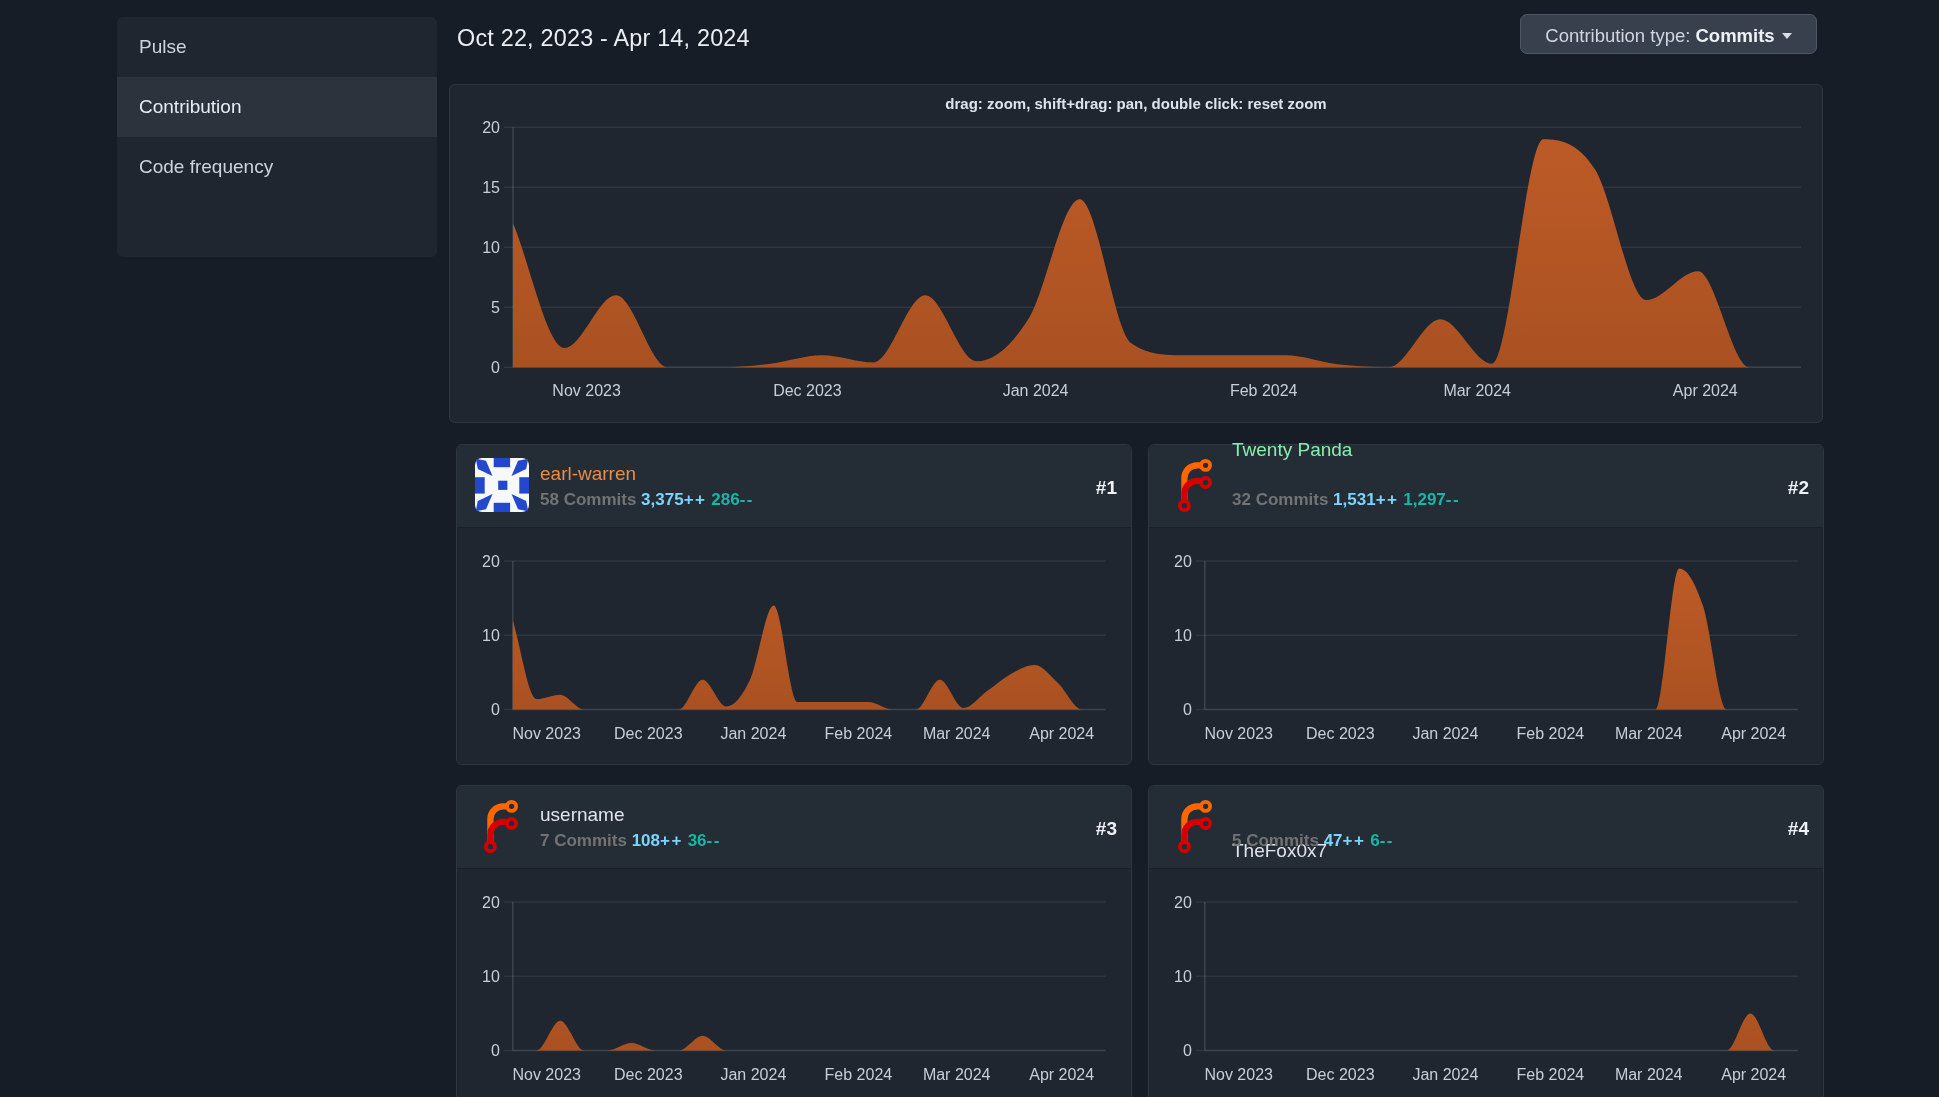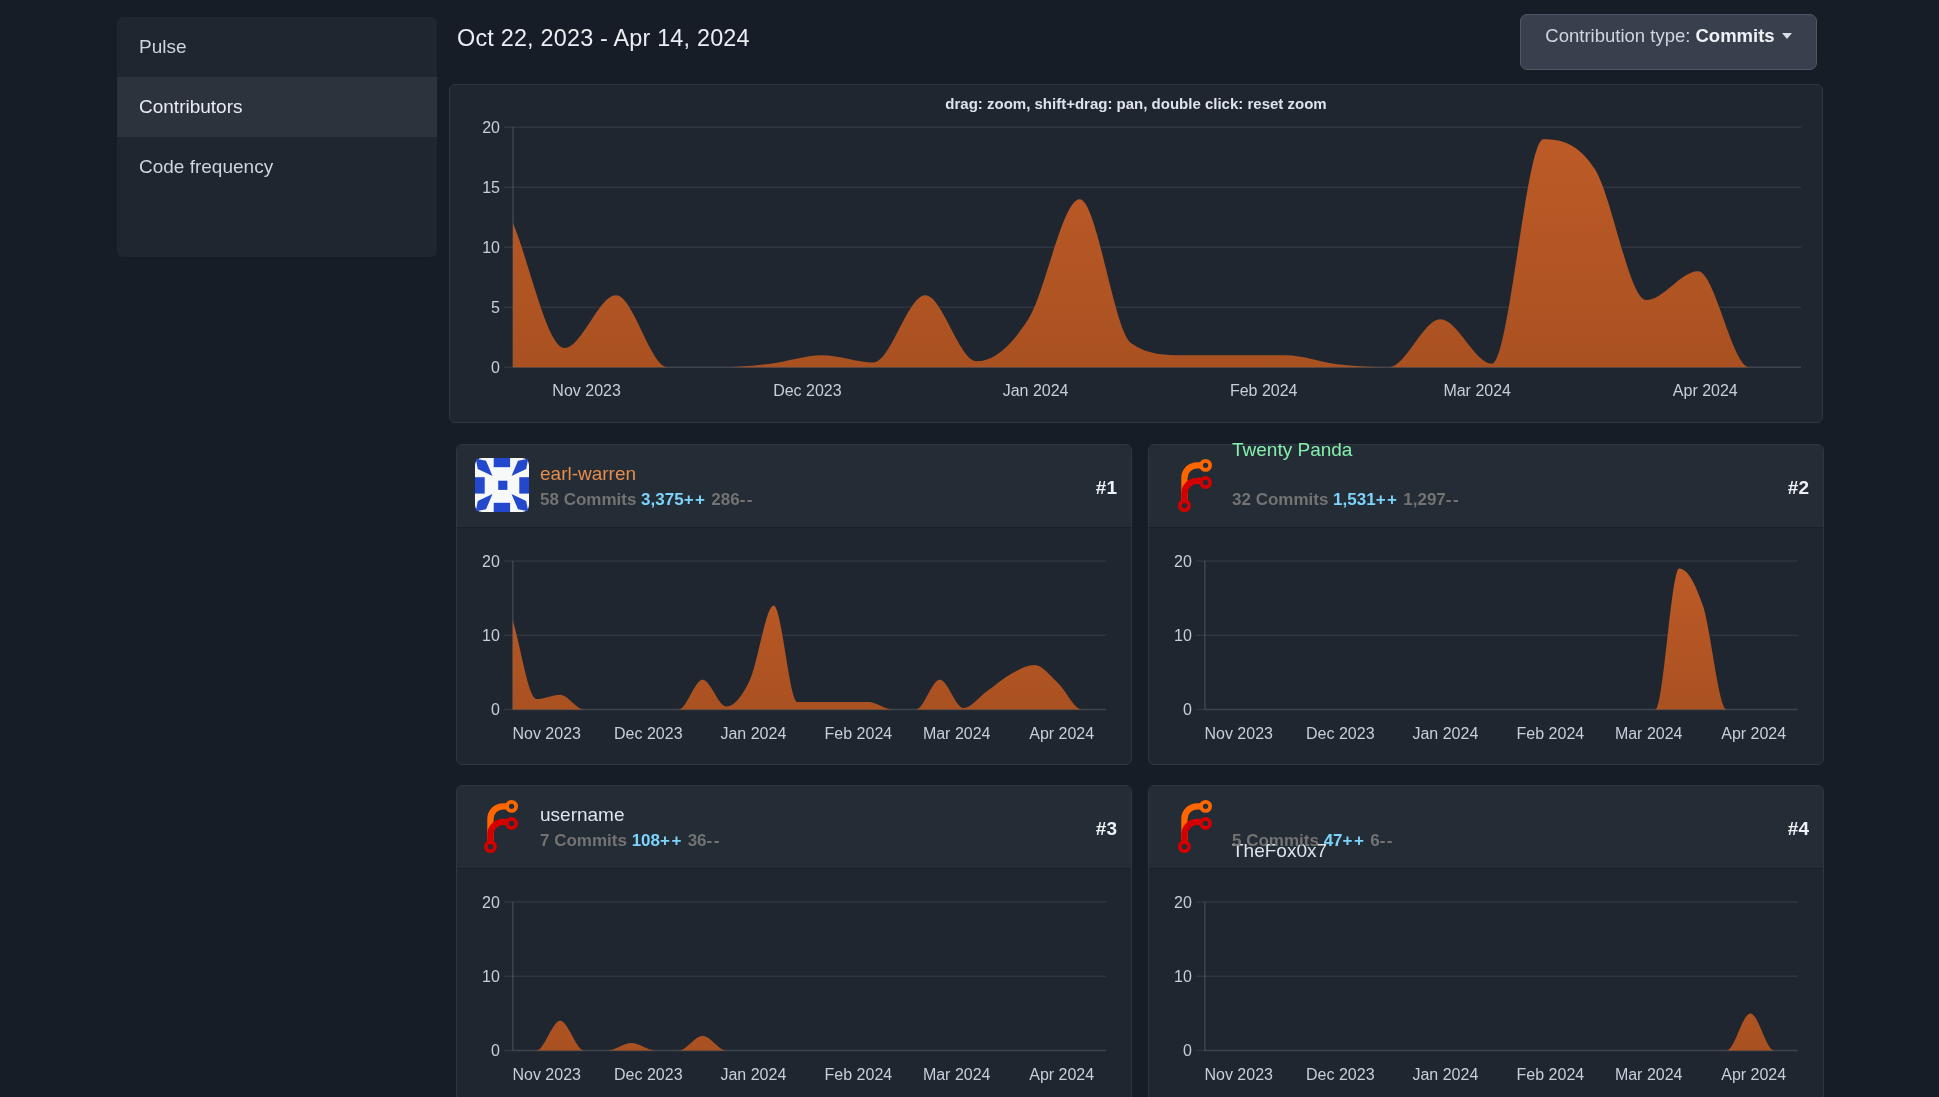--- a/index.html
+++ b/index.html
@@ -1,38 +1,38 @@
 <!DOCTYPE html>
 <html><head><meta charset="utf-8">
 <style>
 * { margin:0; padding:0; box-sizing:border-box; }
 html,body { width:1939px; height:1097px; background:#171d26; font-family:"Liberation Sans",sans-serif; overflow:hidden; }
 .menu { position:absolute; left:117px; top:17px; width:320px; height:240px; background:#1f2630; border-radius:6px; }
 .mitem { height:60px; line-height:60px; padding-left:22px; font-size:19px; color:#ccd4dc; }
 .mitem.act { background:#2c333d; color:#e7edf3; }
 .h2 { position:absolute; left:457px; top:25px; font-size:23.4px; color:#e9eef3; font-weight:500; letter-spacing:0.2px; }
-.btn { position:absolute; left:1520px; top:14px; width:297px; height:56px; background:#38404d; border:1px solid #4e5763; border-radius:7px; color:#cfd6de; font-size:18.5px; text-align:center; line-height:42px; }
+.btn { position:absolute; left:1520px; top:14px; width:297px; height:40px; background:#38404d; border:1px solid #4e5763; border-radius:7px; color:#cfd6de; font-size:18.5px; text-align:center; line-height:42px; }
 .btn b { color:#eef1f5; }
 .caret { display:inline-block; width:0; height:0; border-left:5px solid transparent; border-right:5px solid transparent; border-top:6px solid #d9dfe6; margin-left:7px; vertical-align:middle; margin-top:-2px; }
 .panel { position:absolute; left:449px; top:84px; width:1374px; height:339px; background:#1f2630; border:1px solid #2e3641; border-radius:6px; }
 .card { position:absolute; width:676px; height:321px; background:#1f2630; border:1px solid #2e3641; border-radius:6px; }
 .chead { position:absolute; left:0; top:0; right:0; height:83px; background:#242c35; border-radius:6px 6px 0 0; border-bottom:1px solid #1a2026; }
 .cname { position:absolute; font-size:19px; }
 .cstats { position:absolute; font-size:17px; font-weight:bold; }
 .cstats .w { color:#737373; }
 .cstats .g { color:#7dd3fc; }
-.cstats .r { color:#737373;margin-top:42px; }
+.cstats .r { color:#14b8a6;margin-top:42px; }
 .pp { letter-spacing:1.5px; }
 .crank { position:absolute; font-size:19px; font-weight:bold; color:#eef1f5; }
 svg text { font-family:"Liberation Sans",sans-serif; }
 </style></head>
 <body>
 <div class="menu">
   <div class="mitem">Pulse</div>
-  <div class="mitem act">Contributors</div>
+  <div class="mitem act">Contribution</div>
   <div class="mitem">Code frequency</div>
 </div>
 <div class="h2">Oct 22, 2023 - Apr 14, 2024</div>
 <div class="btn">Contribution type:&nbsp;<b>Commits</b><span class="caret"></span></div>
 <div class="panel"></div>
 <svg style="position:absolute;left:449px;top:84px" width="1374" height="339" viewBox="449 84 1374 339">
 <line x1="504.0" y1="307.3" x2="1801" y2="307.3" stroke="rgba(255,255,255,0.075)" stroke-width="1.5"></line>
 <line x1="504.0" y1="247.3" x2="1801" y2="247.3" stroke="rgba(255,255,255,0.075)" stroke-width="1.5"></line>
 <line x1="504.0" y1="187.3" x2="1801" y2="187.3" stroke="rgba(255,255,255,0.075)" stroke-width="1.5"></line>
 <line x1="504.0" y1="127.3" x2="1801" y2="127.3" stroke="rgba(255,255,255,0.075)" stroke-width="1.5"></line>

